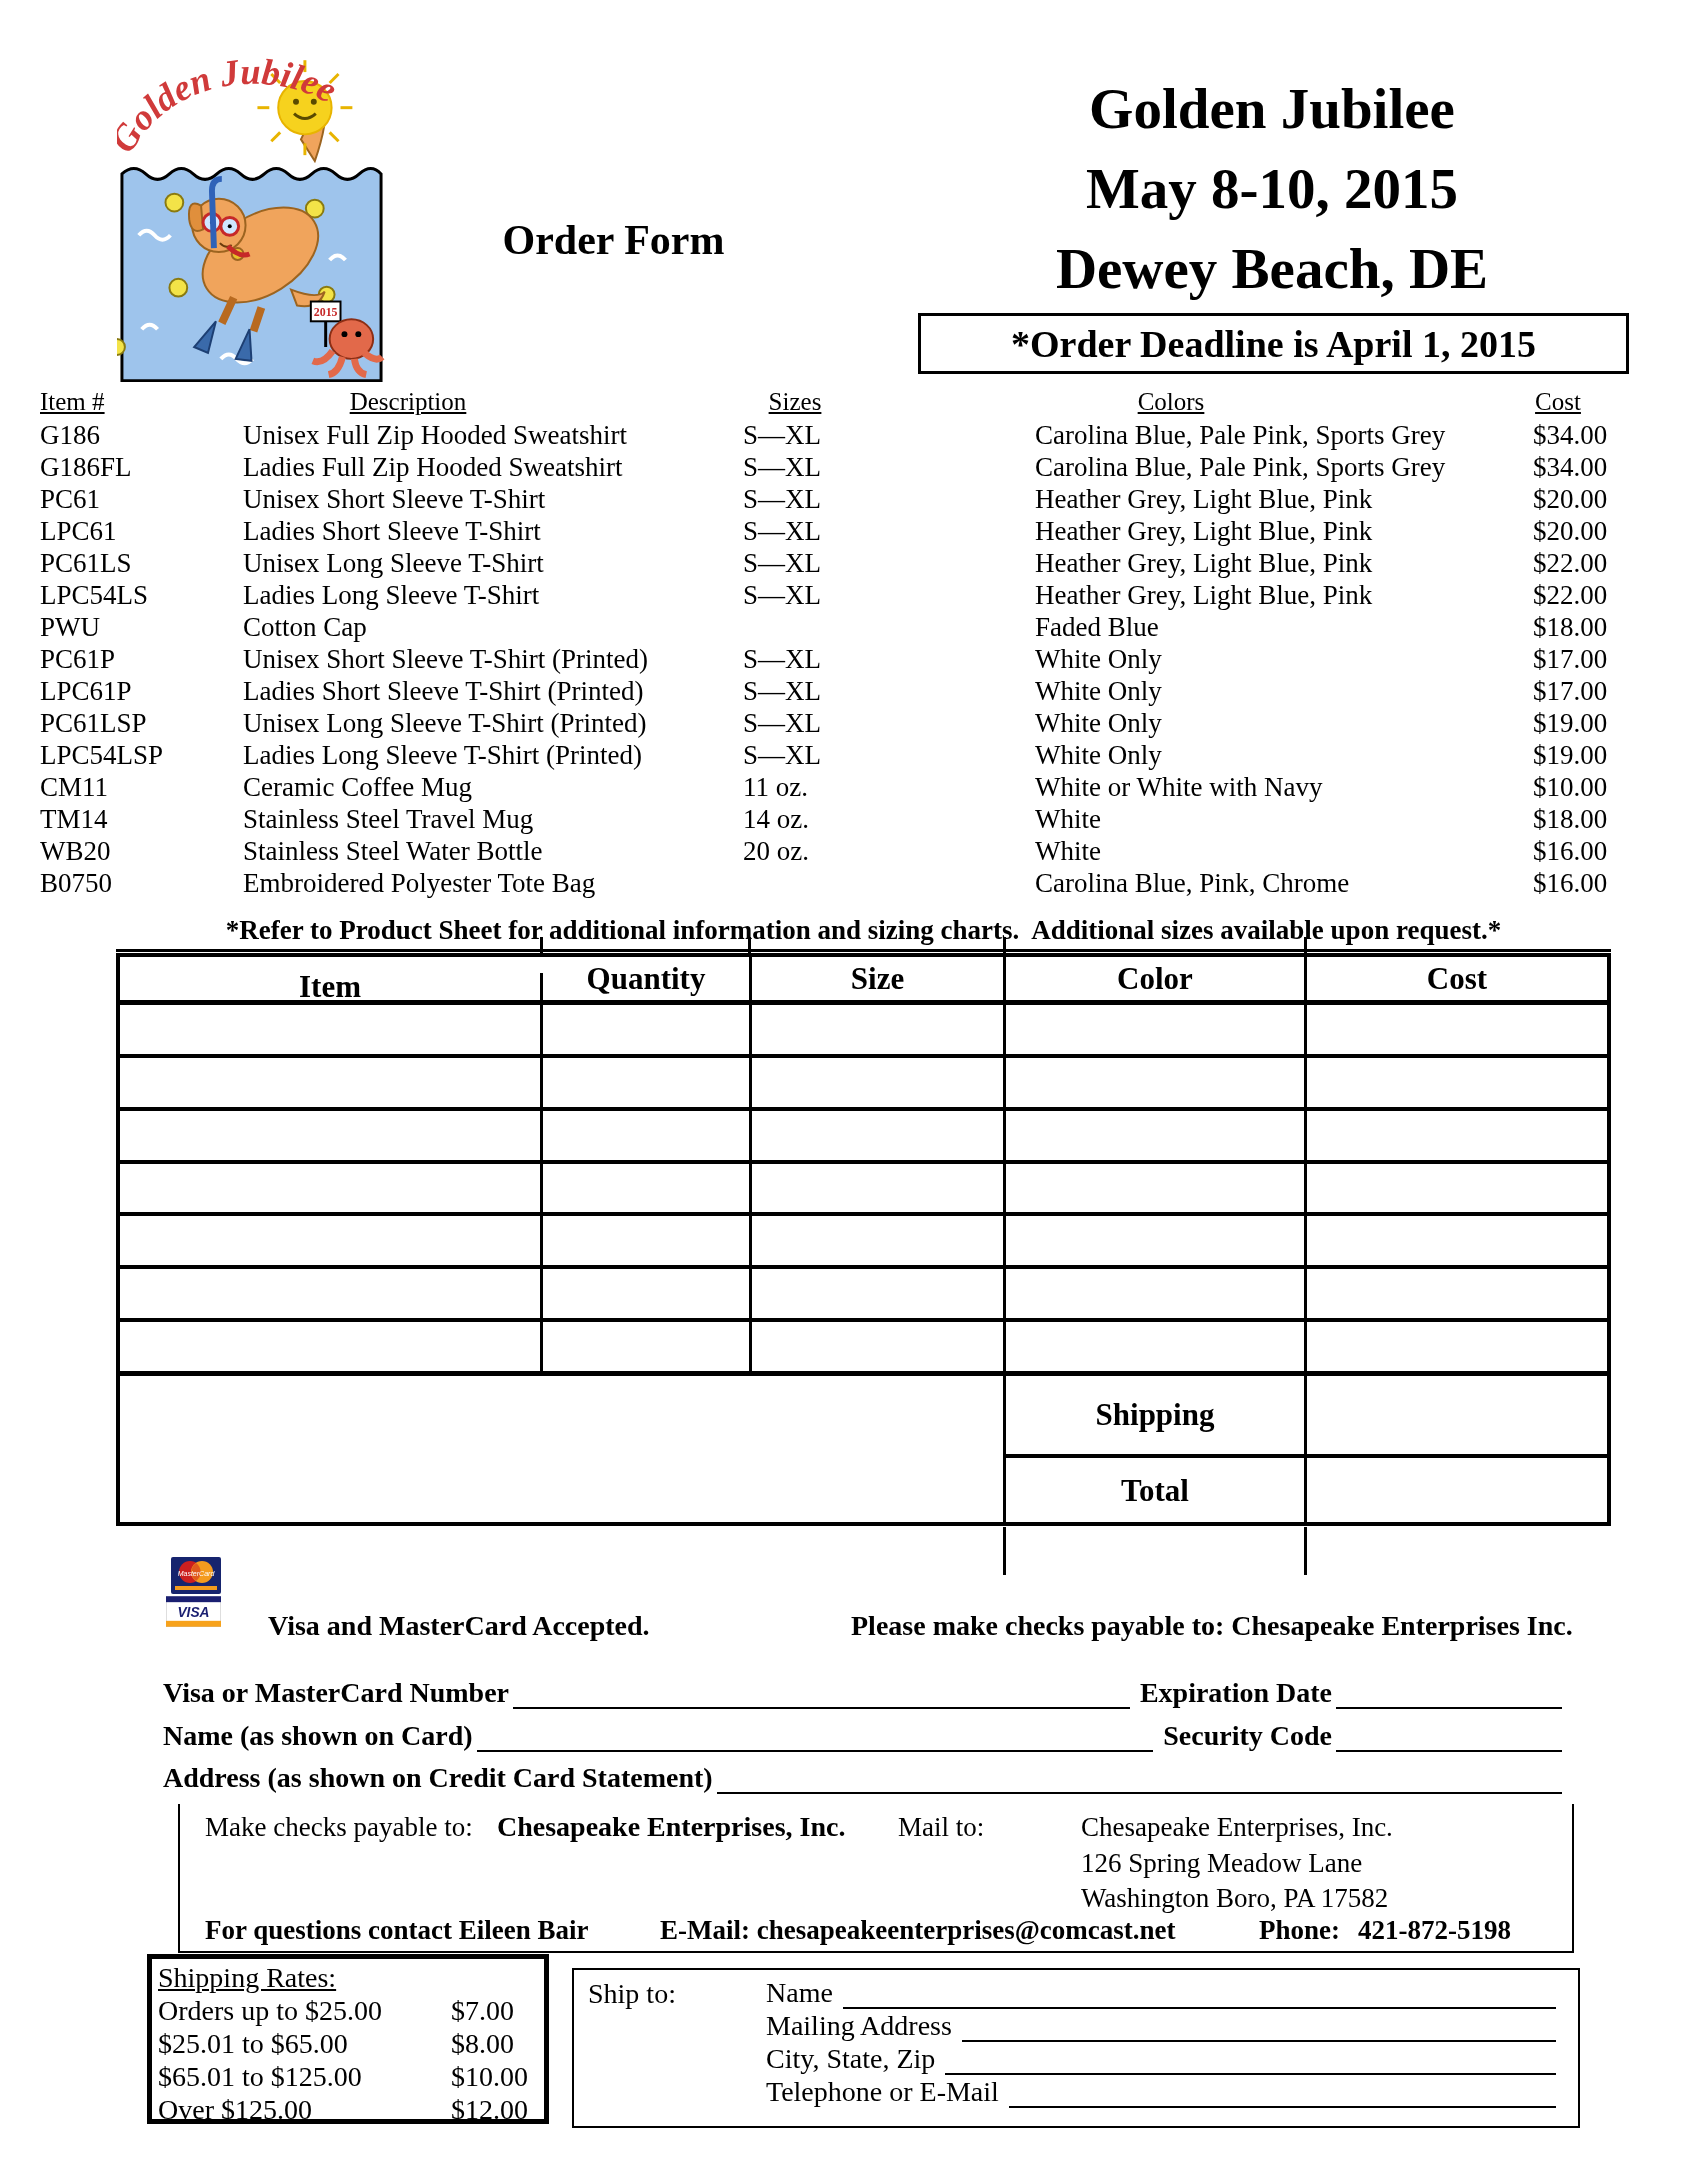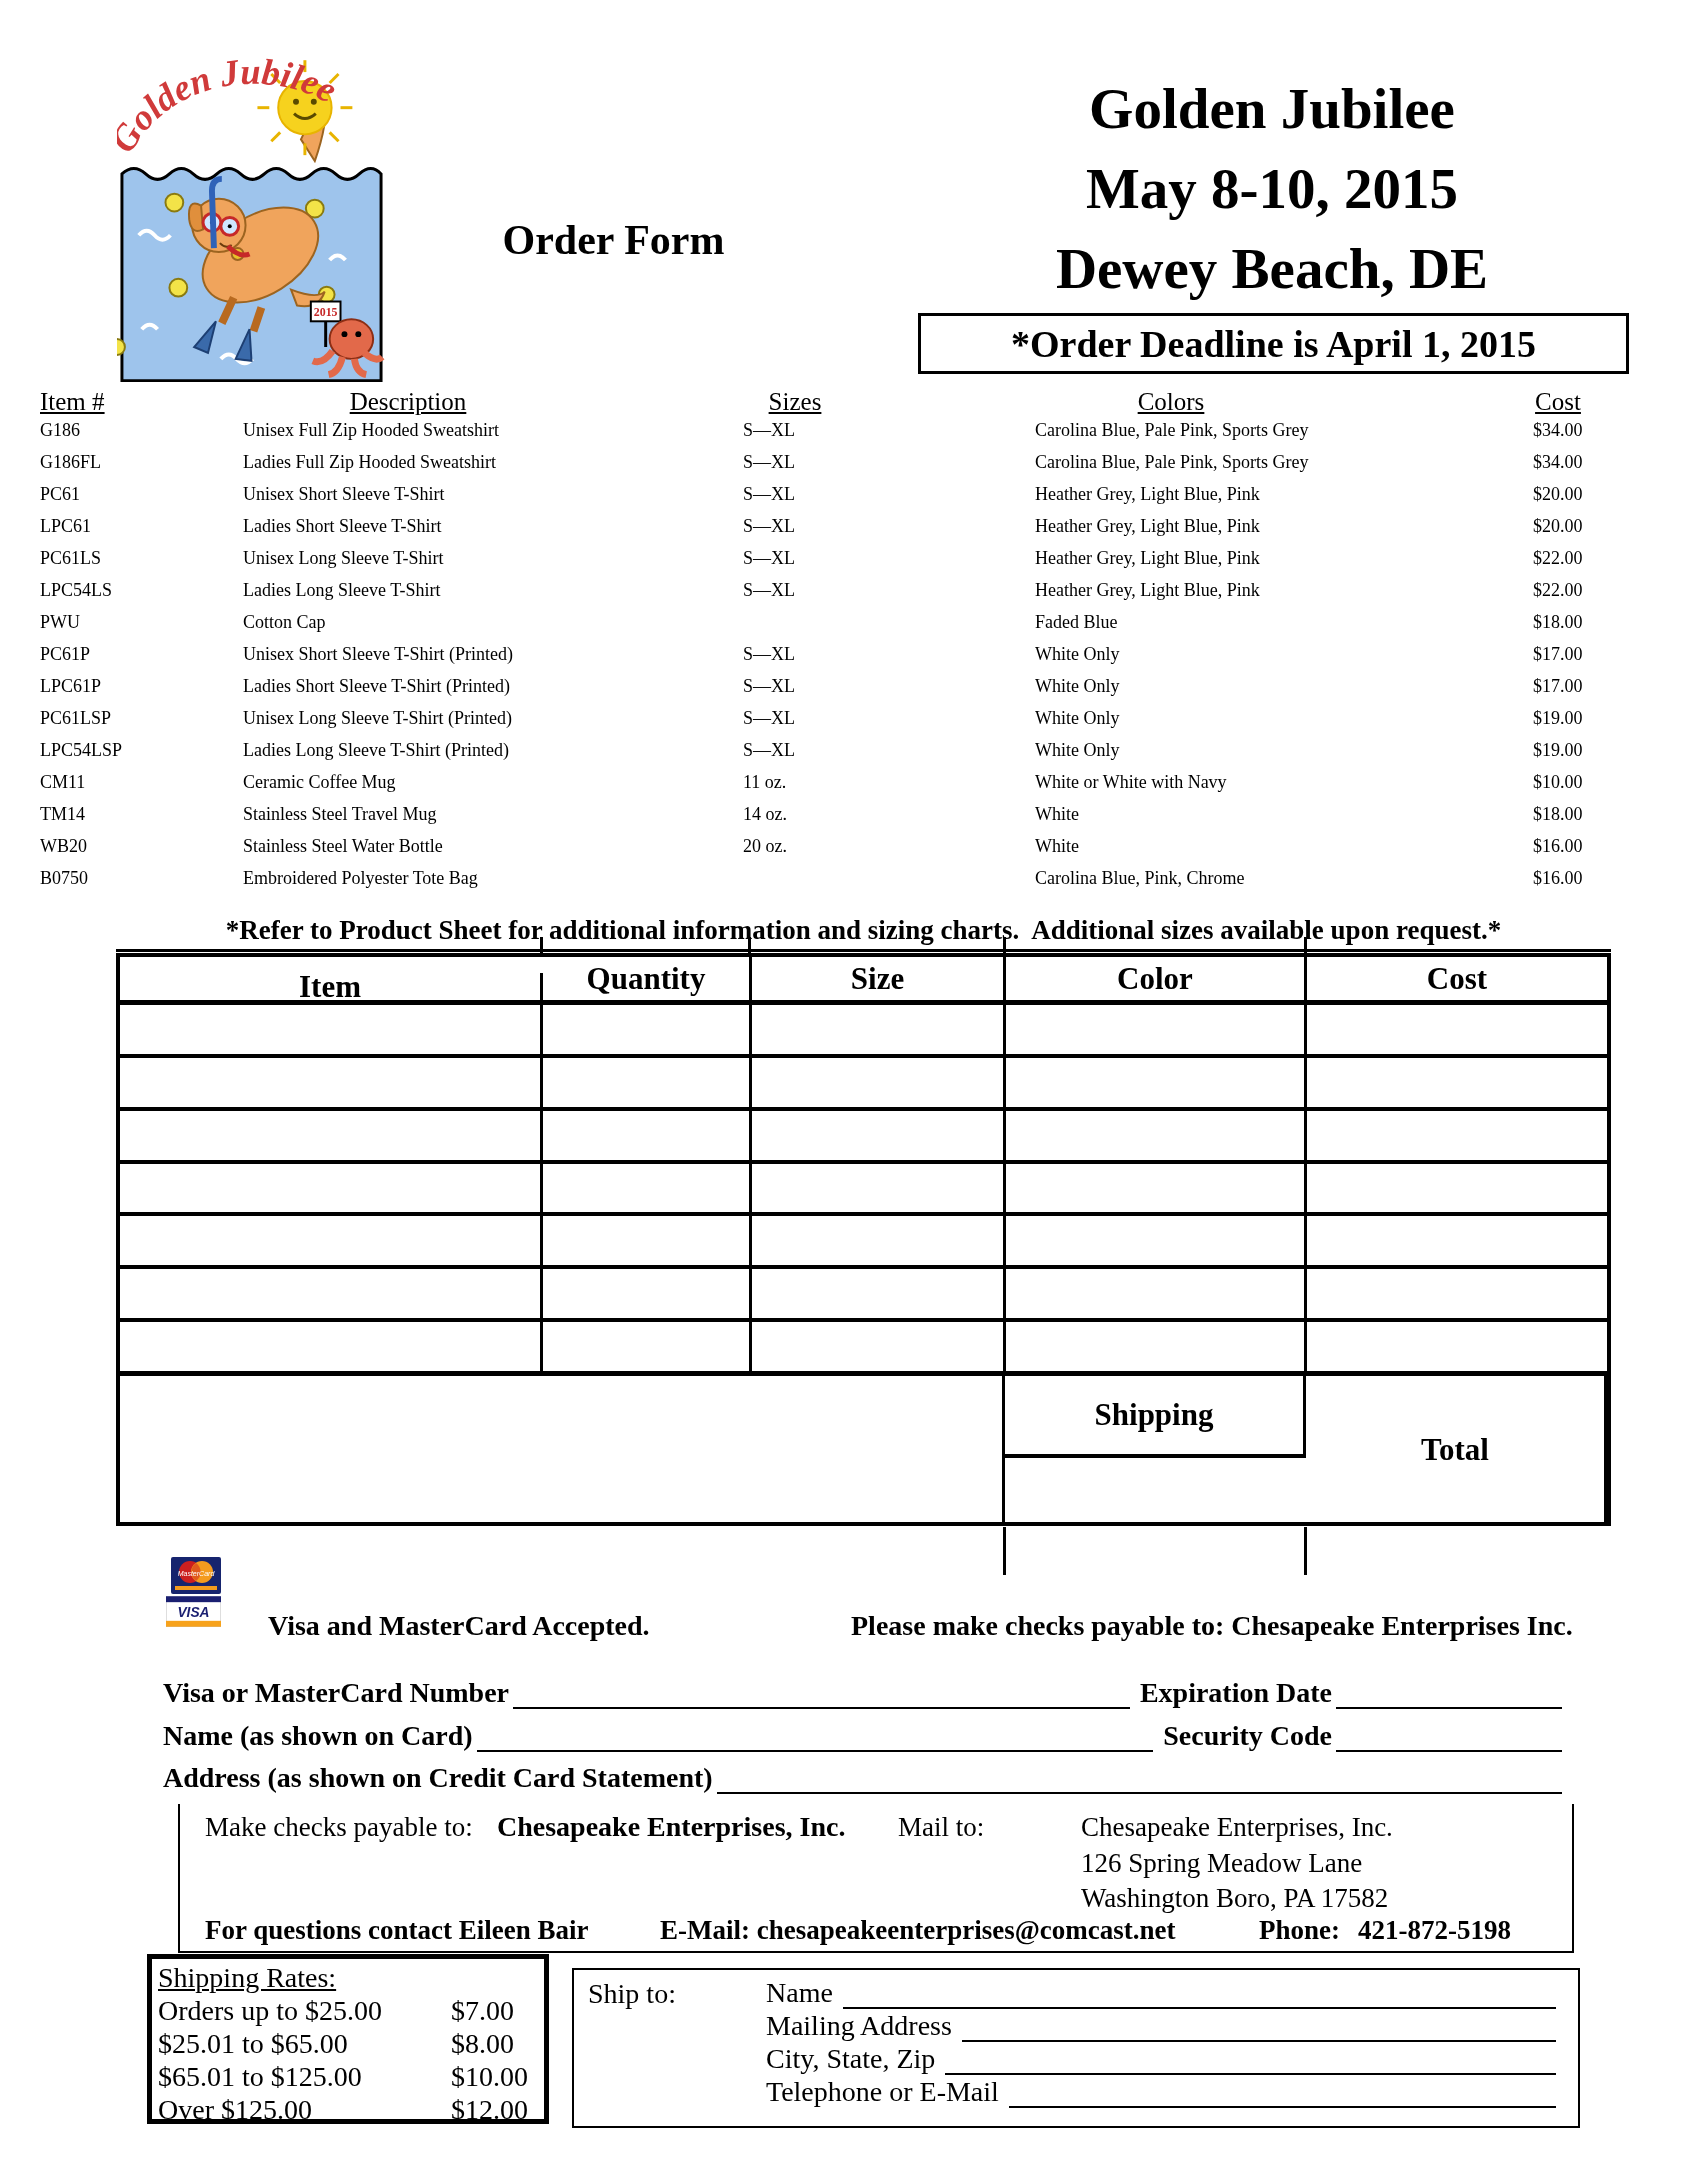--- a/index.html
+++ b/index.html
@@ -9,39 +9,39 @@
   .nowrap{white-space:nowrap;}
   
   .logo-box{left:117px;top:42px;width:269px;height:342px;}
   .order-form{left:475px;top:216px;width:277px;text-align:center;font-size:42px;font-weight:bold;}
   .event-title{left:896px;top:69px;width:752px;text-align:center;font-weight:bold;font-size:57px;line-height:80px;}
   .deadline-box{left:918px;top:313px;width:705px;height:55px;border:3px solid #000;
       display:flex;align-items:center;justify-content:center;font-size:38px;font-weight:bold;}
   
   .ph{position:absolute;top:388px;font-size:25px;font-weight:normal;text-decoration:underline;white-space:nowrap;}
   .p-rows{position:absolute;left:0;top:420px;width:1683px;}
-  .p-row{position:relative;height:32px;font-size:18px;text-decoration:underline;}
+  .p-row{position:relative;height:32px;font-size:27px;text-decoration:underline;}
   .p-row span{position:absolute;top:0;white-space:nowrap;}
   .pc-item{left:40px;} .pc-desc{left:243px;} .pc-size{left:743px;} .pc-colors{left:1035px;} .pc-cost{left:1533px;}
   
   .note{left:116px;top:915px;width:1495px;text-align:center;font-size:27px;font-weight:bold;
         white-space:pre;padding-bottom:3px;border-bottom:3px solid #000;}
   .stub{position:absolute;width:3px;background:#000;}
   .otable{left:116px;top:953px;width:1495px;height:573px;border:4px solid #000;box-sizing:border-box;}
   .ot-head{display:flex;height:48px;border-bottom:5px solid #000;box-sizing:border-box;}
   .ot-head>div{box-sizing:border-box;display:flex;align-items:center;justify-content:center;
         font-size:31px;font-weight:bold;}
   .cdiv{border-right:3px solid #000;}
   .ot-rows{display:flex;flex-direction:column;height:371px;}
   .ot-row{display:flex;flex:1;border-bottom:4px solid #000;box-sizing:border-box;}
   .ot-row:last-child{border-bottom:5px solid #000;}
   .ot-row>div{box-sizing:border-box;}
   .ot-bottom{display:flex;height:147px;}
   .ot-bottom .merged{width:886px;box-sizing:border-box;border-right:3px solid #000;}
-  .ot-br{flex:1;display:flex;flex-direction:row;}
+  .ot-br{flex:1;display:flex;flex-direction:column;}
   .ot-ship{display:flex;height:82px;border-bottom:4px solid #000;box-sizing:border-box;}
   .ot-total{display:flex;flex:1;}
   .ot-lbl{width:301px;box-sizing:border-box;border-right:3px solid #000;display:flex;
         align-items:center;justify-content:center;font-size:31px;font-weight:bold;}
   .ot-cost{flex:1;}
   
   .accepted{left:268px;top:1610px;font-size:28px;font-weight:bold;}
   .payable{left:851px;top:1610px;font-size:28px;font-weight:bold;}
   .cc-row{position:absolute;left:163px;width:1399px;height:34px;display:flex;align-items:flex-end;
         font-size:28px;font-weight:bold;}

